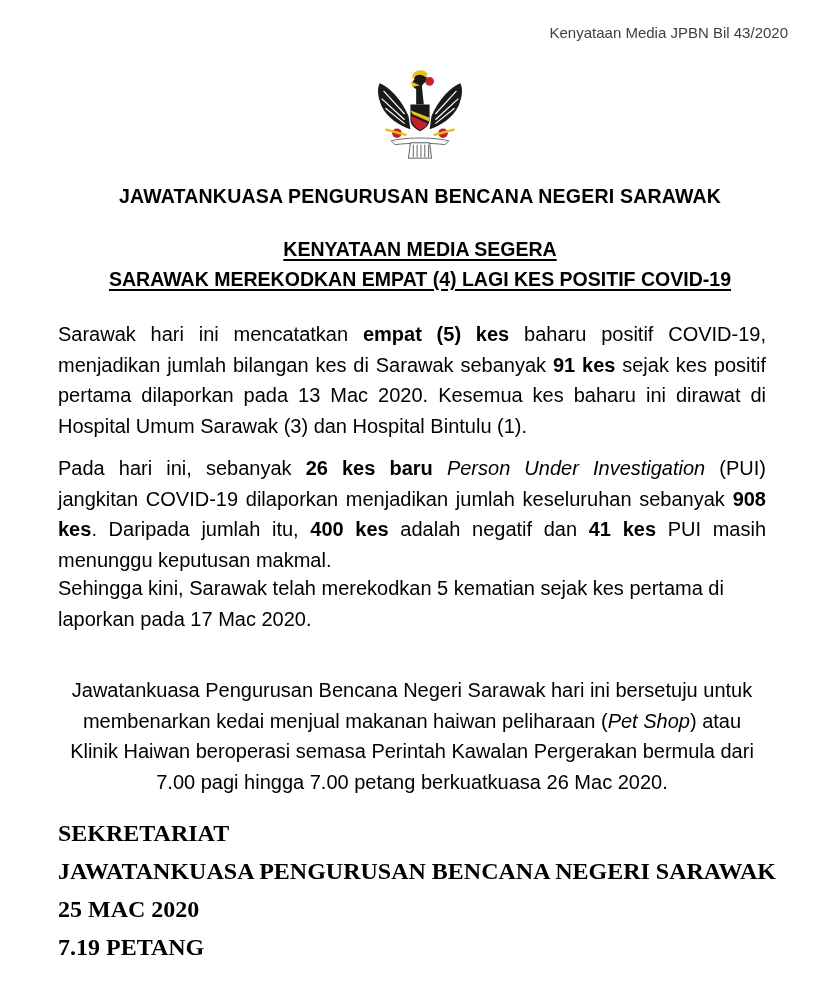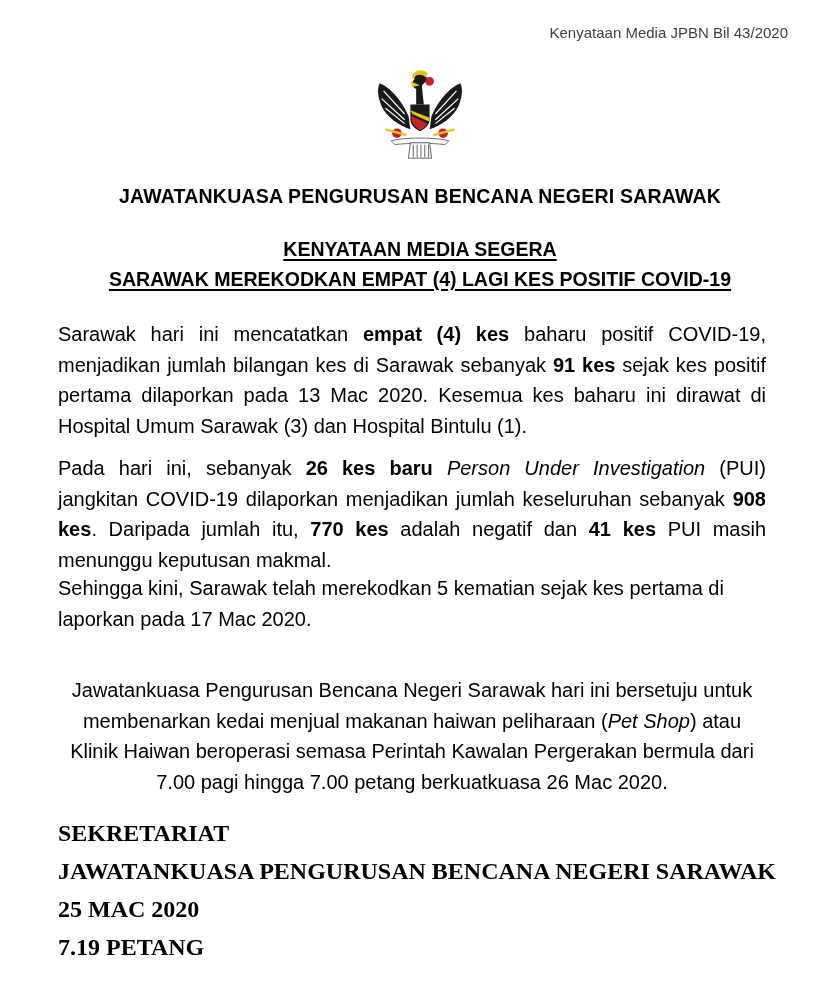--- a/index.html
+++ b/index.html
@@ -75,23 +75,23 @@
   <path d="M43 82 L43 95 M47 82 L47 95 M51 82 L51 95 M55 82 L55 95 M59 82 L59 95" stroke="#333" stroke-width="0.8"></path>
 </svg>
 
 <div class="committee">JAWATANKUASA PENGURUSAN BENCANA NEGERI SARAWAK</div>
 
 <div class="title-block">
   <div>KENYATAAN MEDIA SEGERA</div>
   <div>SARAWAK MEREKODKAN EMPAT (4) LAGI KES POSITIF COVID-19</div>
 </div>
 
-<div class="para p1"><span>Sarawak hari ini mencatatkan </span><b>empat (4) kes</b><span> baharu positif COVID-19, menjadikan jumlah bilangan kes di Sarawak sebanyak </span><b>91 kes</b><span> sejak kes positif pertama dilaporkan pada 13 Mac 2020. Kesemua kes baharu ini dirawat di Hospital Umum Sarawak (3) dan Hospital Bintulu (1).</span></div>
+<div class="para p1"><span>Sarawak hari ini mencatatkan </span><b>empat (5) kes</b><span> baharu positif COVID-19, menjadikan jumlah bilangan kes di Sarawak sebanyak </span><b>91 kes</b><span> sejak kes positif pertama dilaporkan pada 13 Mac 2020. Kesemua kes baharu ini dirawat di Hospital Umum Sarawak (3) dan Hospital Bintulu (1).</span></div>
 
-<div class="para p2"><span>Pada hari ini, sebanyak </span><b>26 kes baru</b><span> </span><i>Person Under Investigation</i><span> (PUI) jangkitan COVID-19 dilaporkan menjadikan jumlah keseluruhan sebanyak </span><b>908 kes</b><span>. Daripada jumlah itu, </span><b>770 kes</b><span> adalah negatif dan </span><b>41 kes</b><span> PUI masih menunggu keputusan makmal.</span></div>
+<div class="para p2"><span>Pada hari ini, sebanyak </span><b>26 kes baru</b><span> </span><i>Person Under Investigation</i><span> (PUI) jangkitan COVID-19 dilaporkan menjadikan jumlah keseluruhan sebanyak </span><b>908 kes</b><span>. Daripada jumlah itu, </span><b>400 kes</b><span> adalah negatif dan </span><b>41 kes</b><span> PUI masih menunggu keputusan makmal.</span></div>
 
 <div class="para p3">Sehingga kini, Sarawak telah merekodkan 5 kematian sejak kes pertama di laporkan pada 17 Mac 2020.</div>
 
 <div class="para p4"><span>Jawatankuasa Pengurusan Bencana Negeri Sarawak hari ini bersetuju untuk membenarkan kedai menjual makanan haiwan peliharaan (</span><i>Pet Shop</i><span>) atau Klinik Haiwan beroperasi semasa Perintah Kawalan Pergerakan bermula dari 7.00 pagi hingga 7.00 petang berkuatkuasa 26 Mac 2020.</span></div>
 
 <div class="sig s1">SEKRETARIAT</div>
 <div class="sig s2">JAWATANKUASA PENGURUSAN BENCANA NEGERI SARAWAK</div>
 <div class="sig s3">25 MAC 2020</div>
 <div class="sig s4">7.19 PETANG</div>
 

